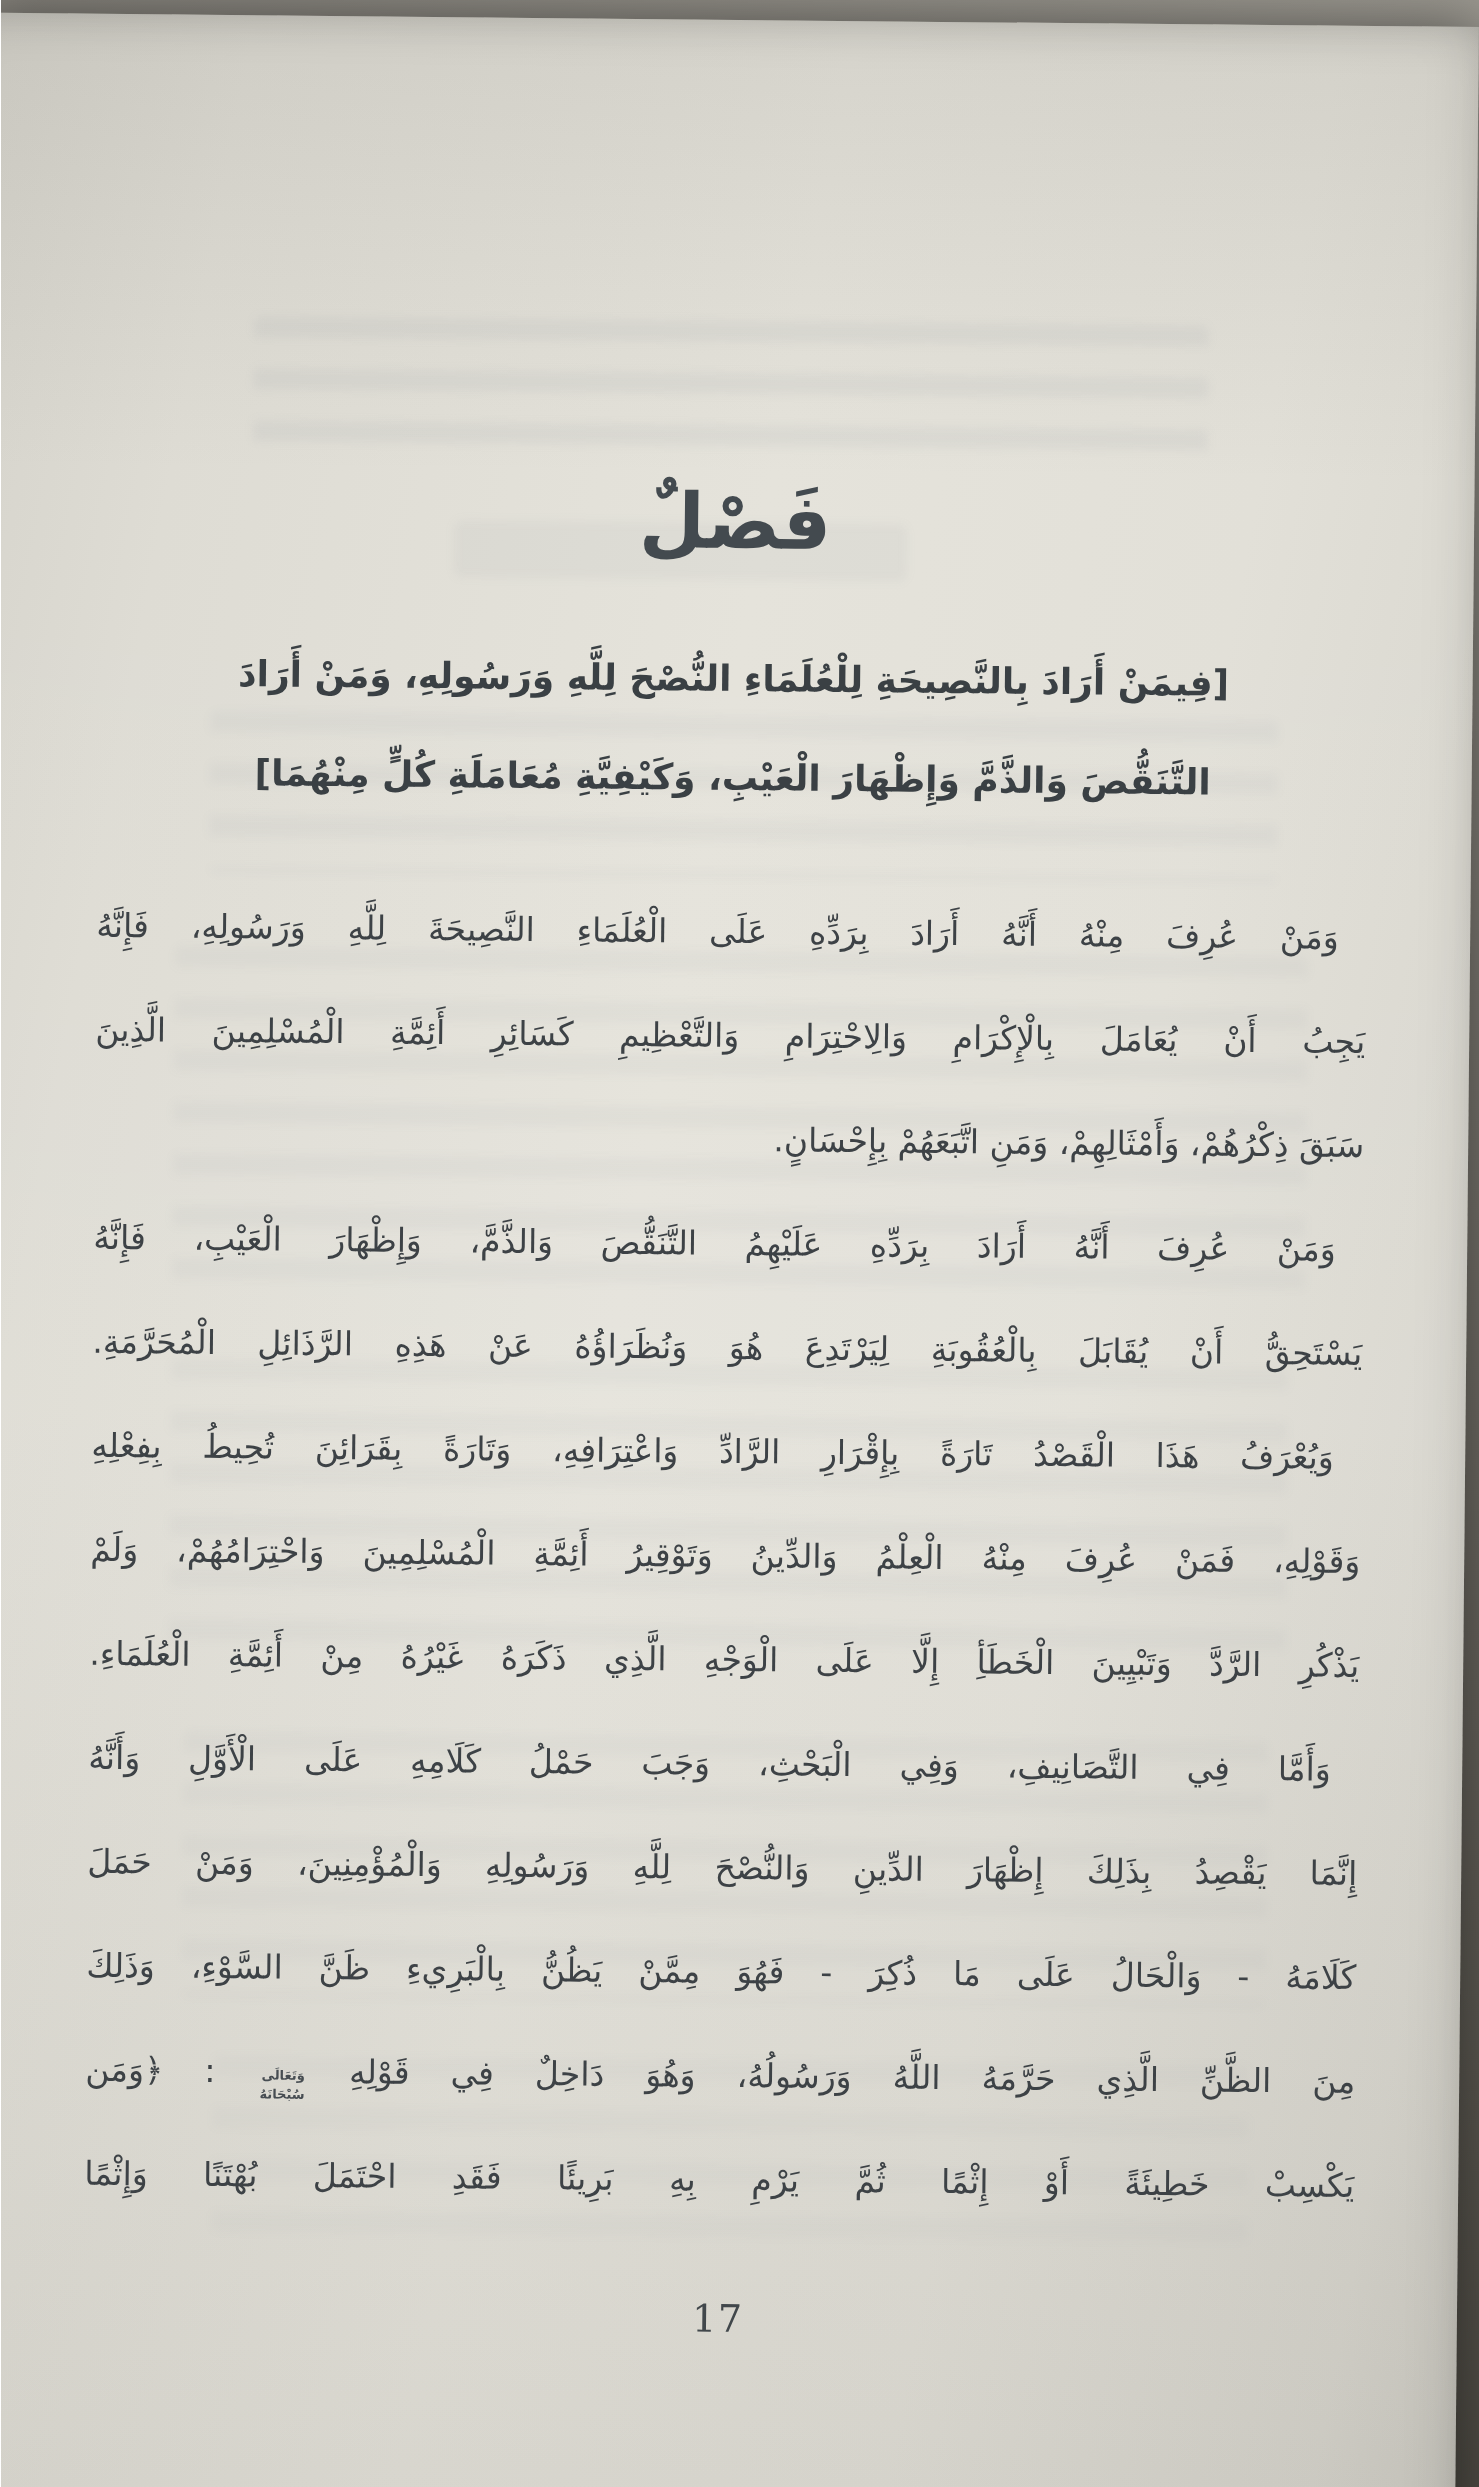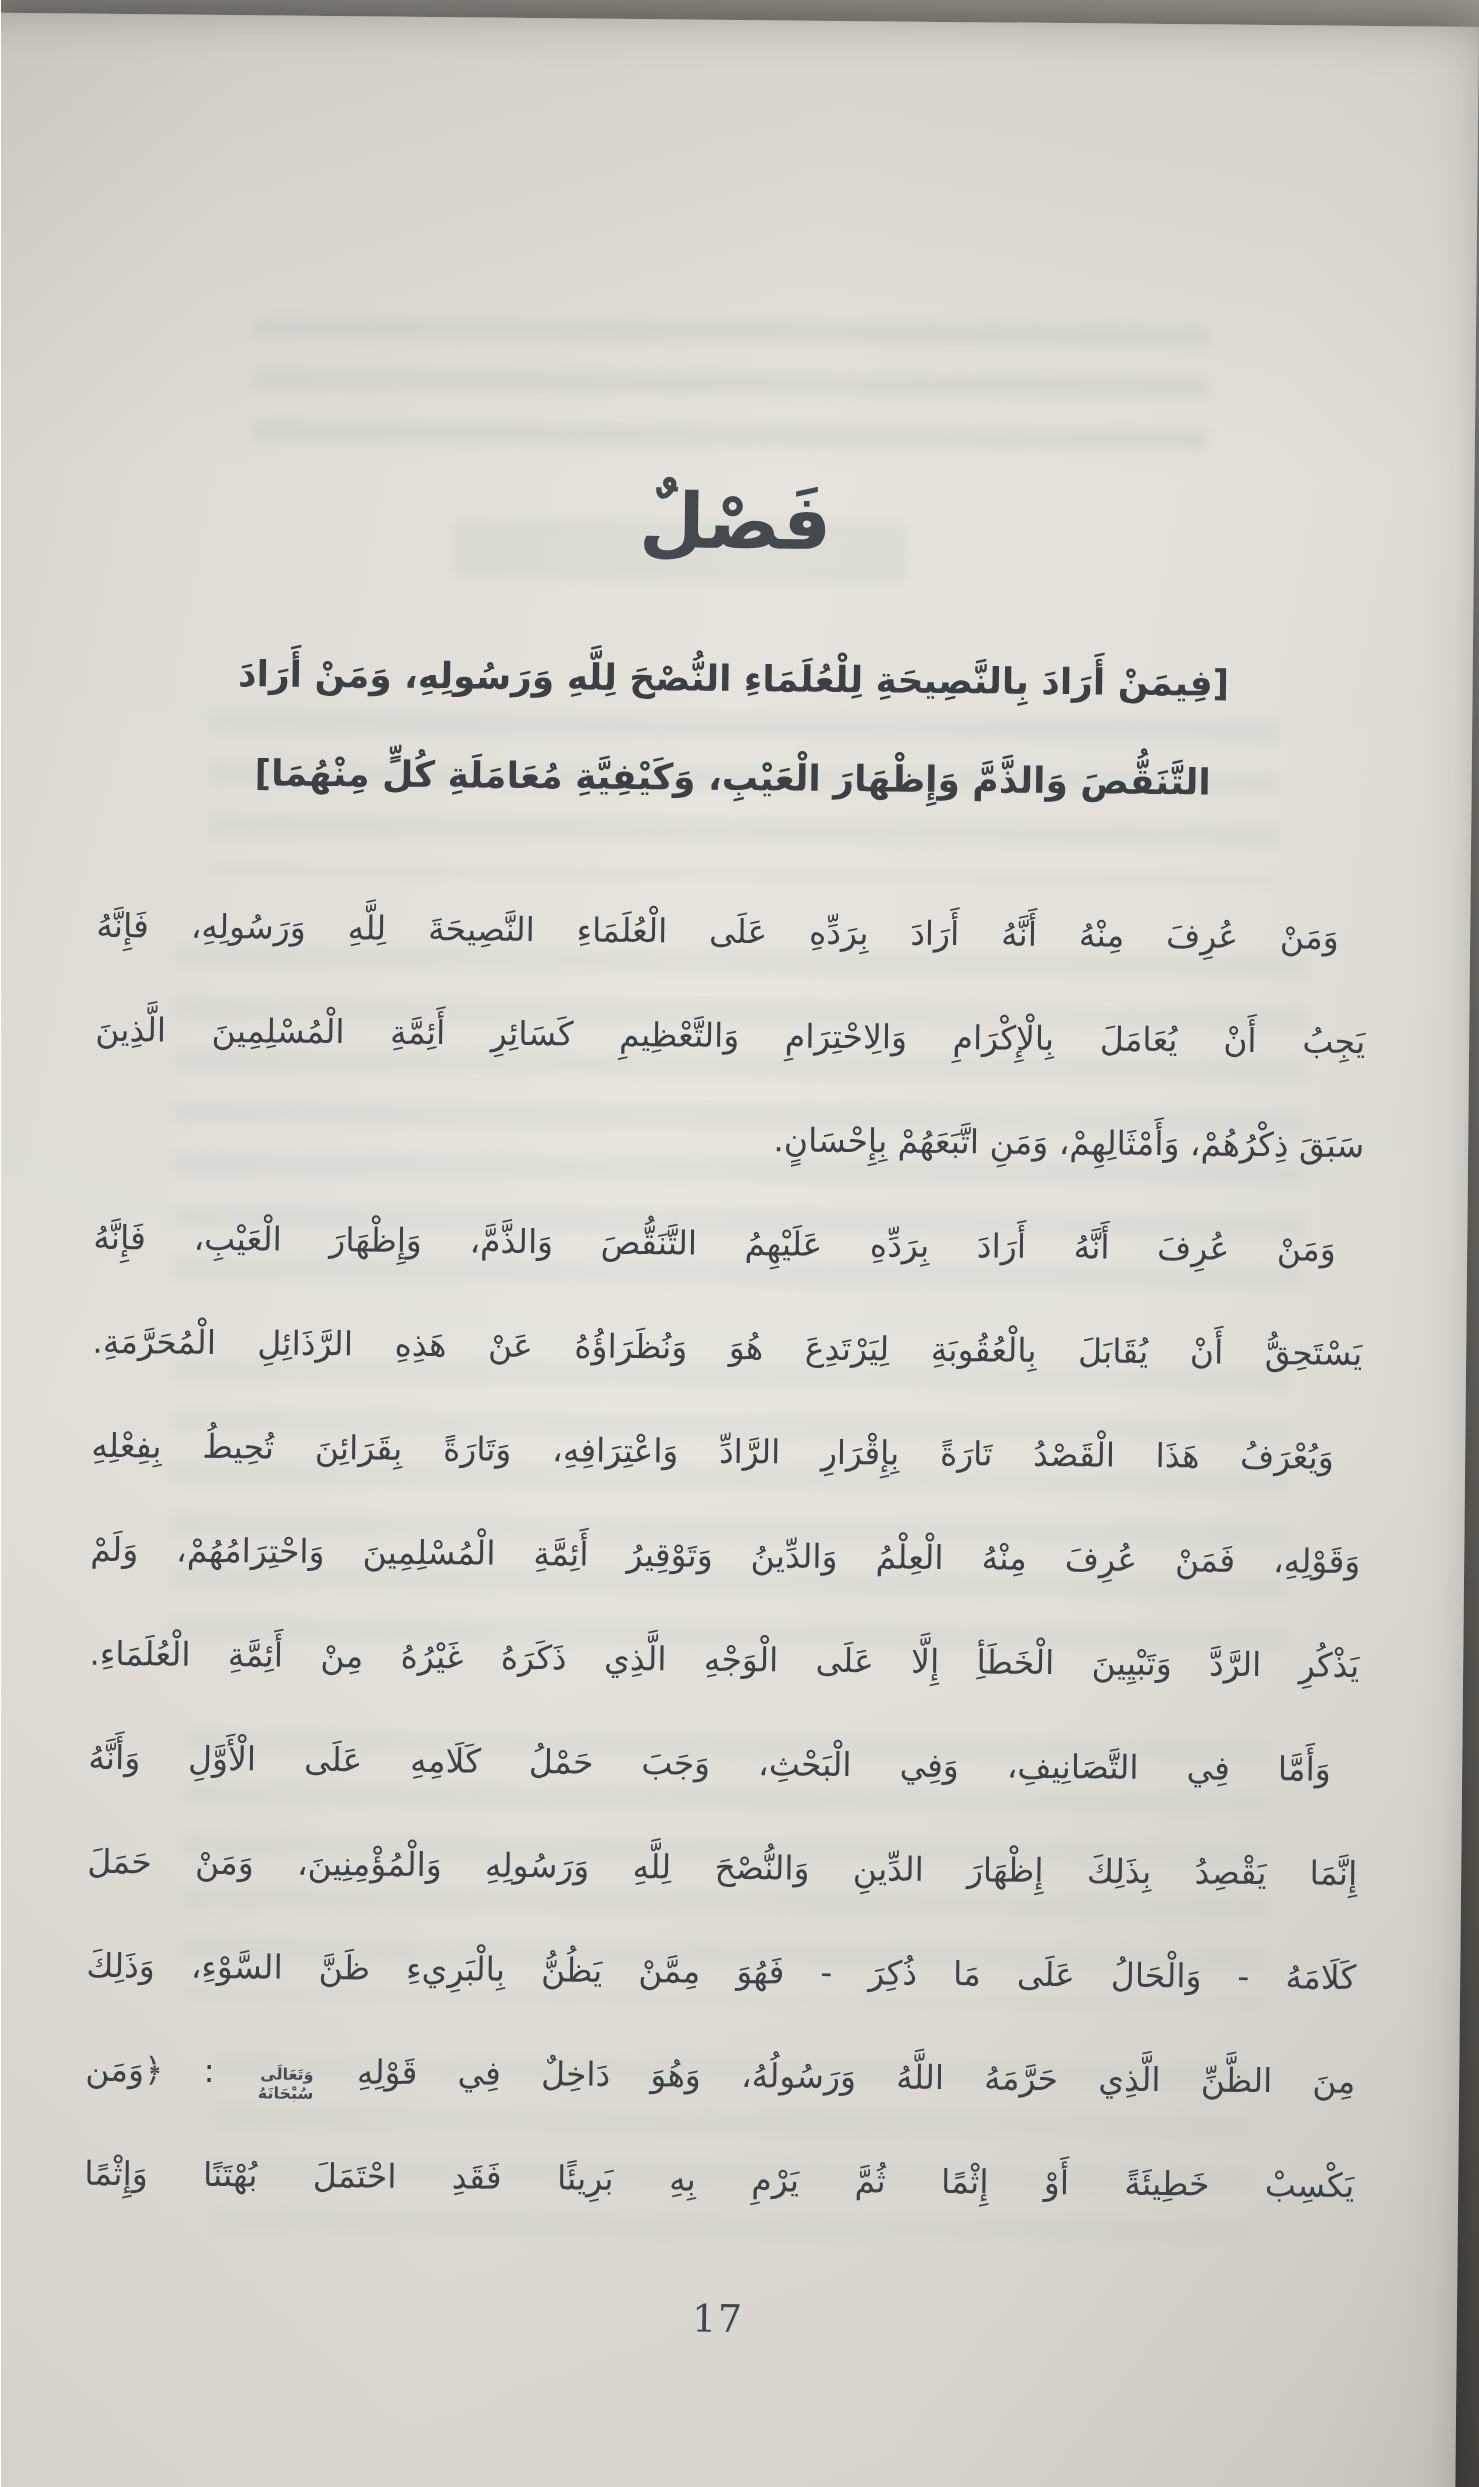--- a/index.html
+++ b/index.html
@@ -46,21 +46,21 @@
     line-height:99px;text-align:center;color:#3a4044;
   }
   .body-text{margin-top:53px;font-size:33px;line-height:104px;color:#3d4246;}
   .line{
     text-align:justify;text-align-last:justify;white-space:nowrap;
   }
   .line.short{text-align-last:start;}
   .line.indent{text-indent:27.5px;}
   .stack{
     display:inline-flex;flex-direction:column;vertical-align:3.2px;
-    font-size:16px;line-height:19.4px;font-weight:bold;text-align:center;
+    font-size:13px;line-height:19.4px;font-weight:bold;text-align:center;
     margin:0 3.2px;color:#474d52;
   }
   .pagenum{
     margin-top:65px;text-align:center;
     font-family:"DejaVu Serif",serif;font-size:38px;color:#41474b;letter-spacing:1.6px;
   }
 </style>
 </head>
 <body>
 

